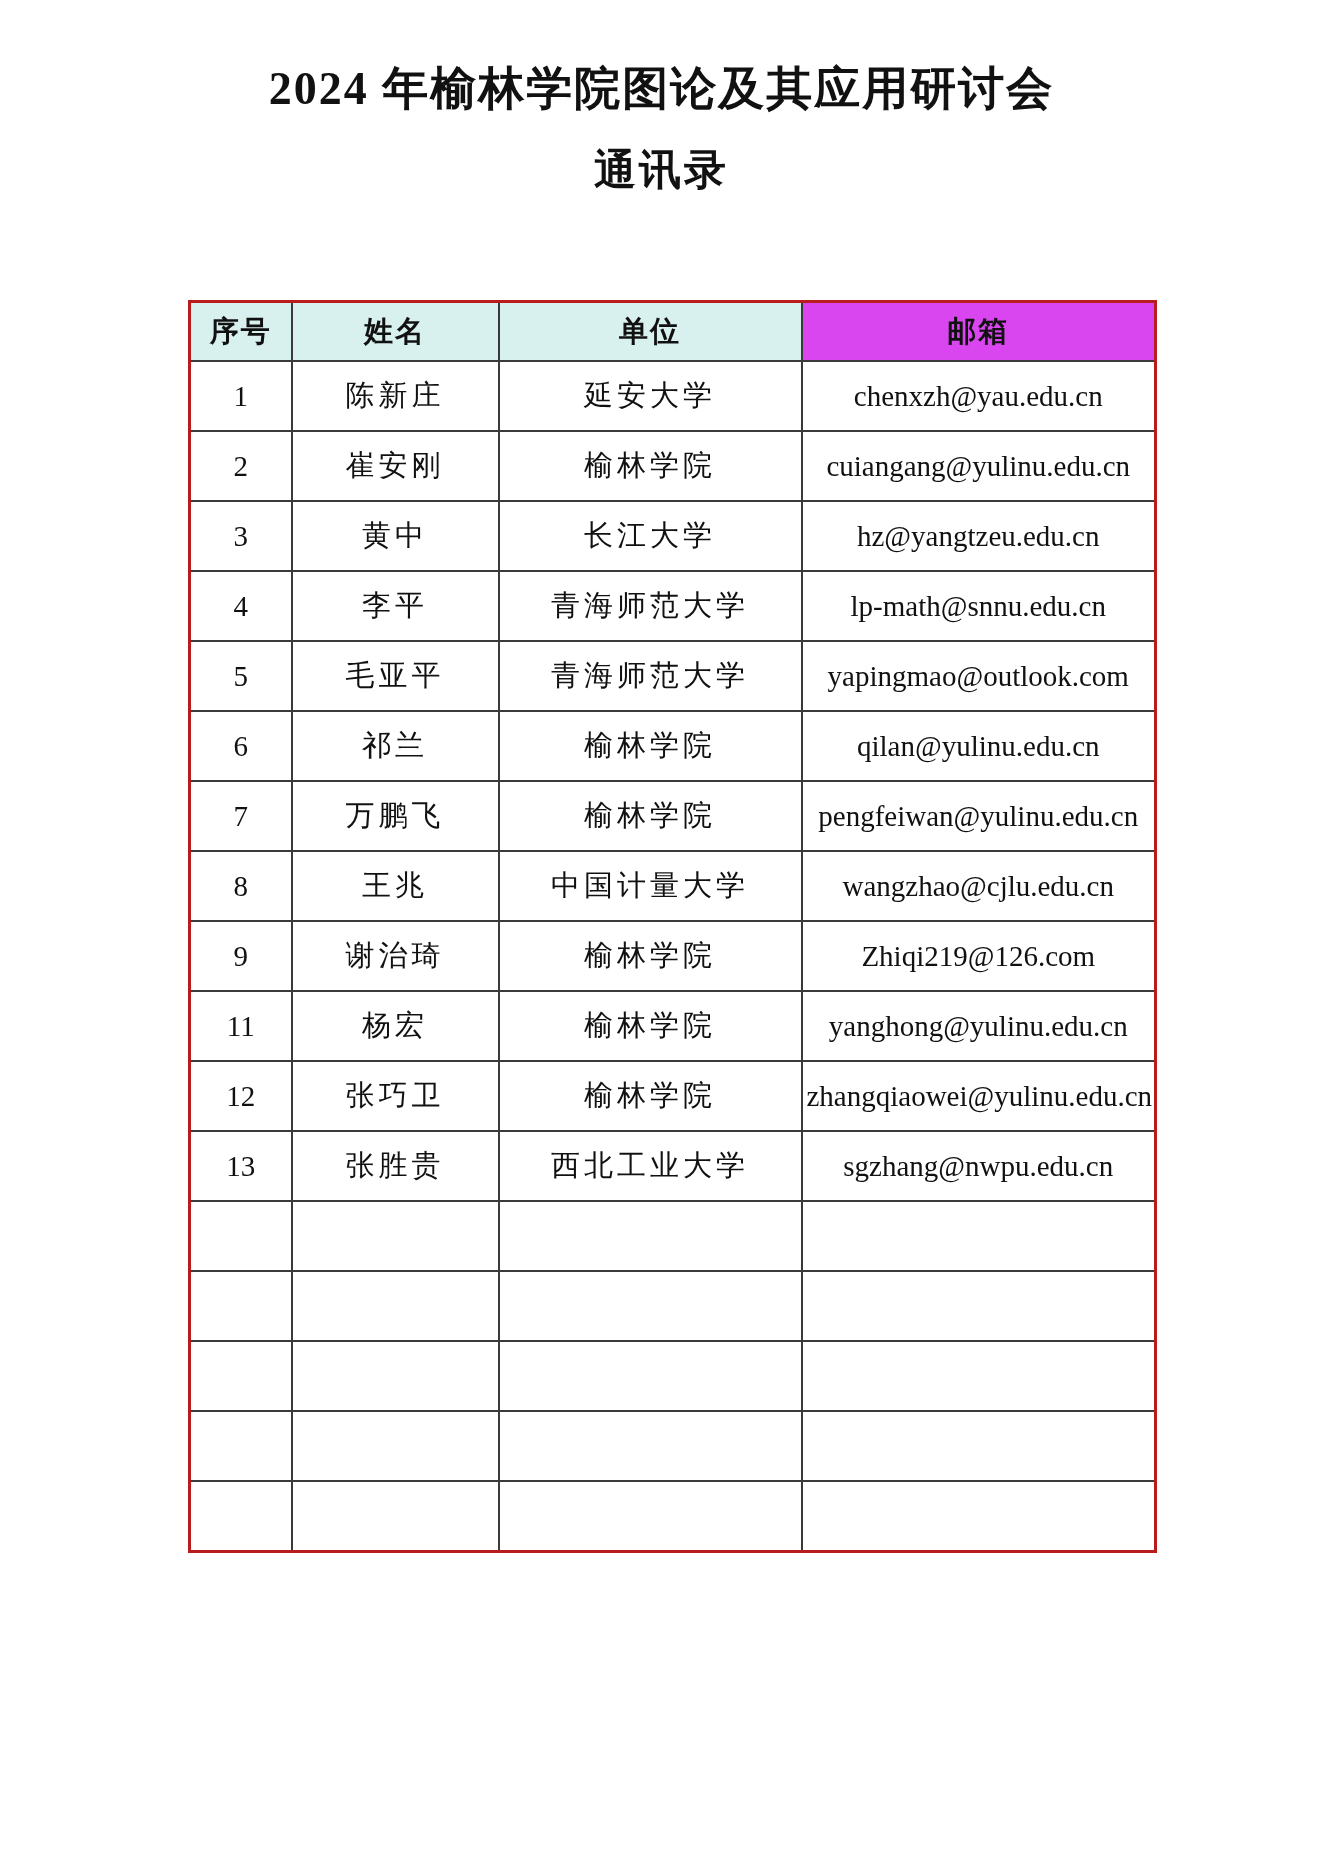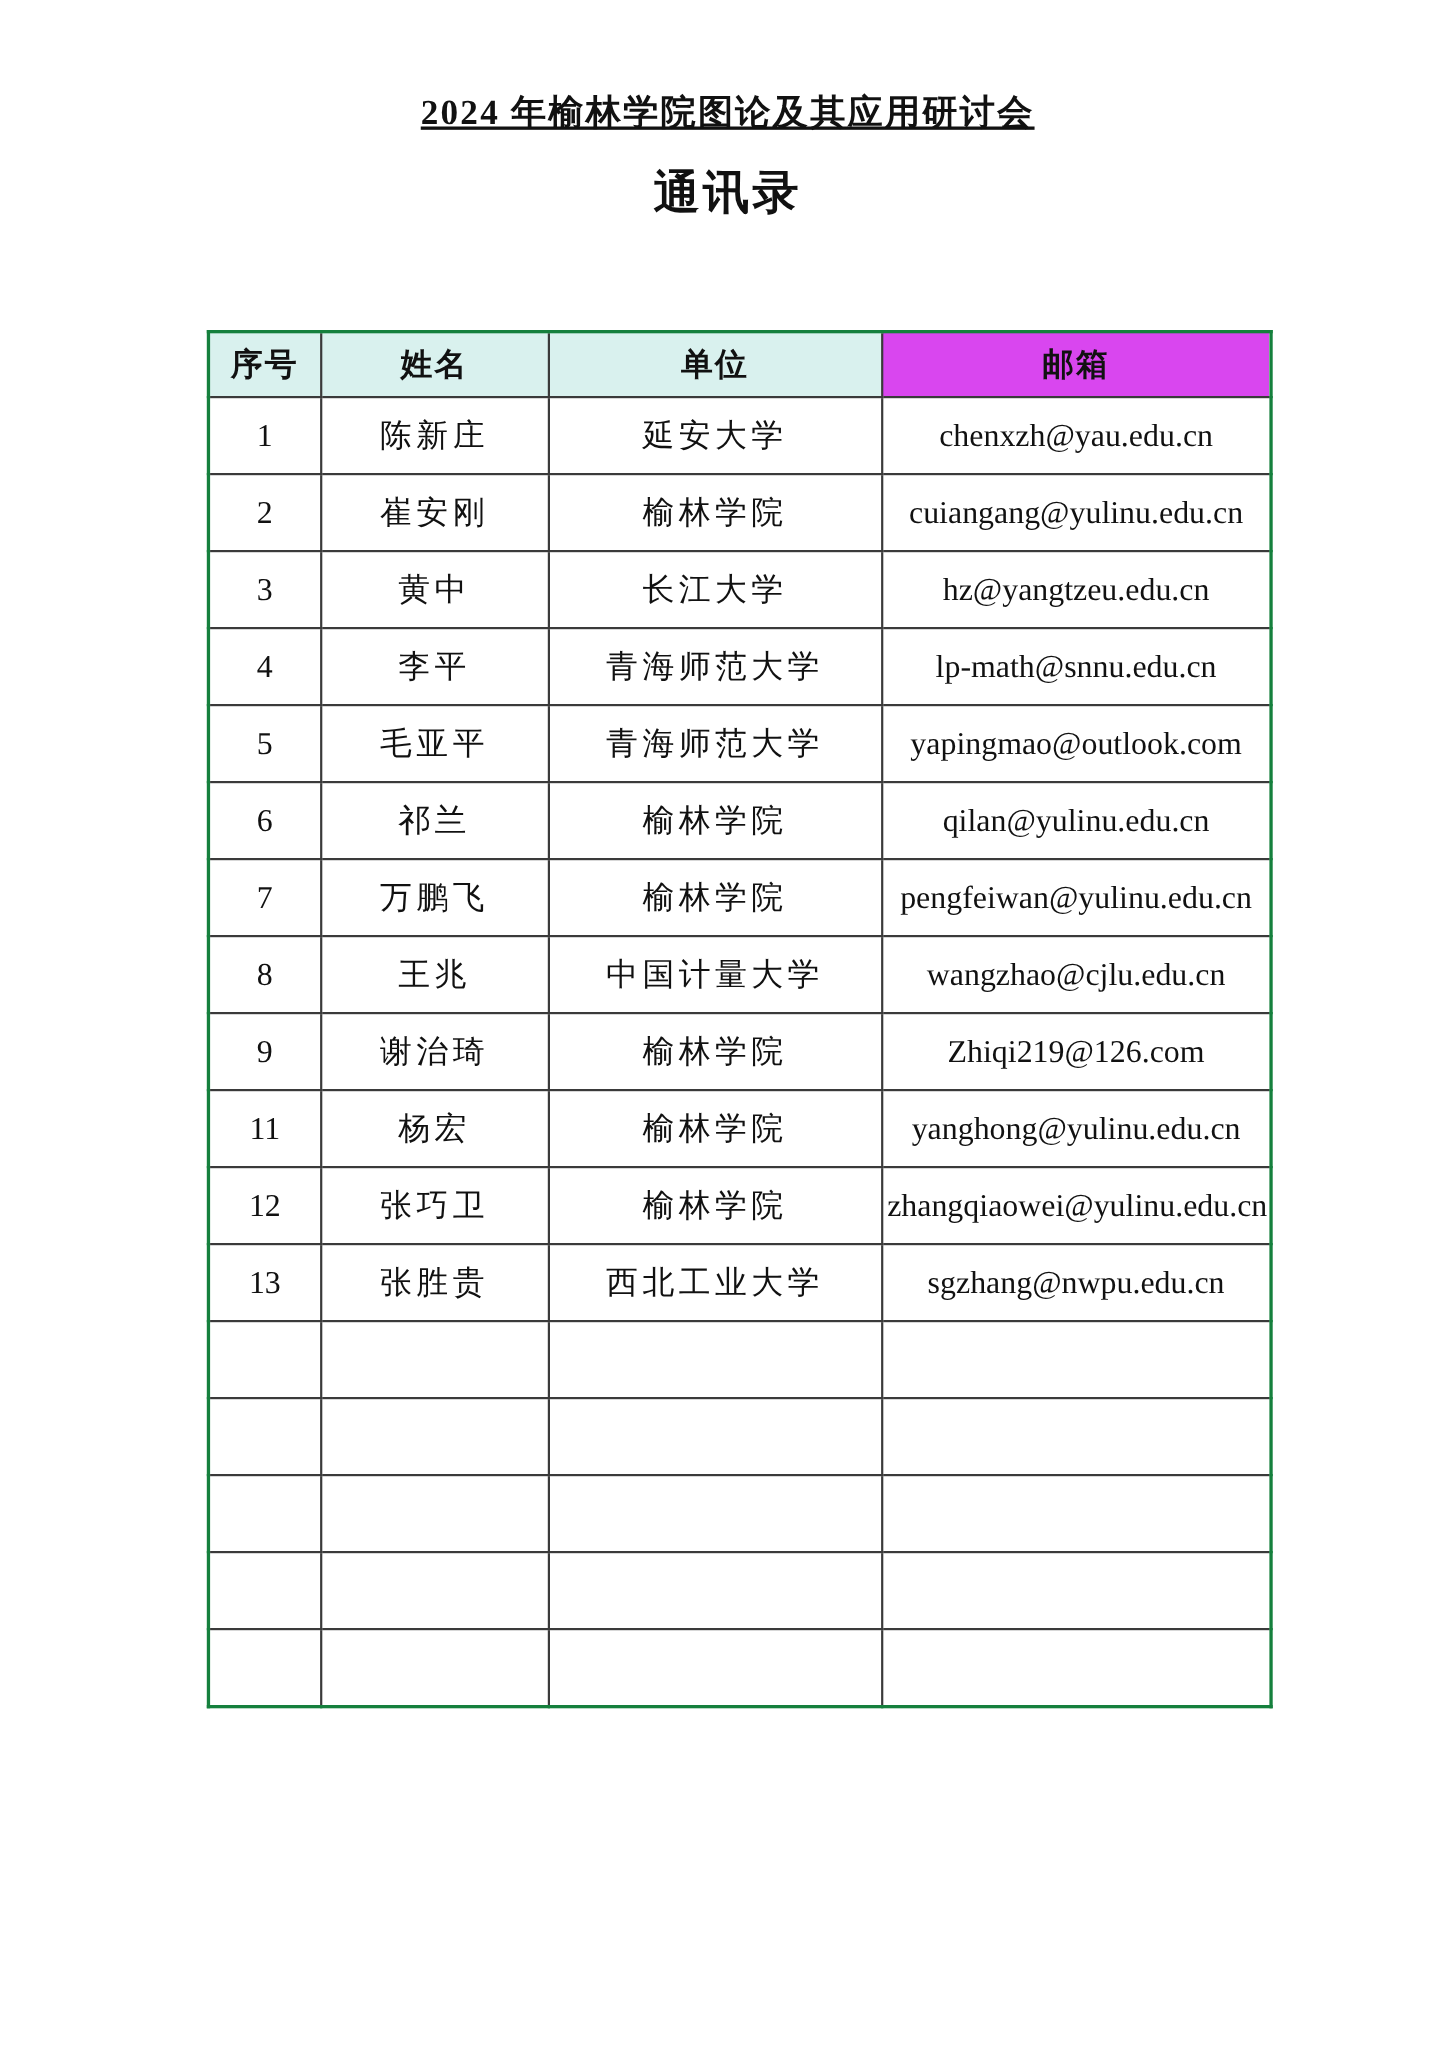--- a/index.html
+++ b/index.html
@@ -9,45 +9,44 @@
   }
   body {
     width: 1323px;
     height: 1871px;
     font-family: "Liberation Serif", "DejaVu Serif", serif;
     color: #111111;
     position: relative;
   }
   .page-title {
     margin: 0;
-    padding-top: 84px;
+    padding-top: 63px;
     text-align: center;
-    font-size: 32px;
+    font-size: 46px;
     font-weight: bold;
     line-height: 1.15;
     letter-spacing: 2px;
     font-family: "Liberation Serif", "DejaVu Serif", serif;
-    text-decoration: underline;
   }
   .page-subtitle {
     margin: 0;
     margin-top: 26px;
     text-align: center;
     font-size: 42px;
     font-weight: bold;
     letter-spacing: 3px;
   }
   table.contacts {
     border-collapse: collapse;
     table-layout: fixed;
     position: absolute;
     left: 188px;
     top: 300px;
     width: 966px;
-    border: 3px solid #15803d;
+    border: 3px solid #b91c1c;
   }
   table.contacts th,
   table.contacts td {
     border: 2px solid #3a3a3a;
     text-align: center;
     vertical-align: middle;
     padding: 0 4px;
     overflow: hidden;
     white-space: nowrap;
   }

